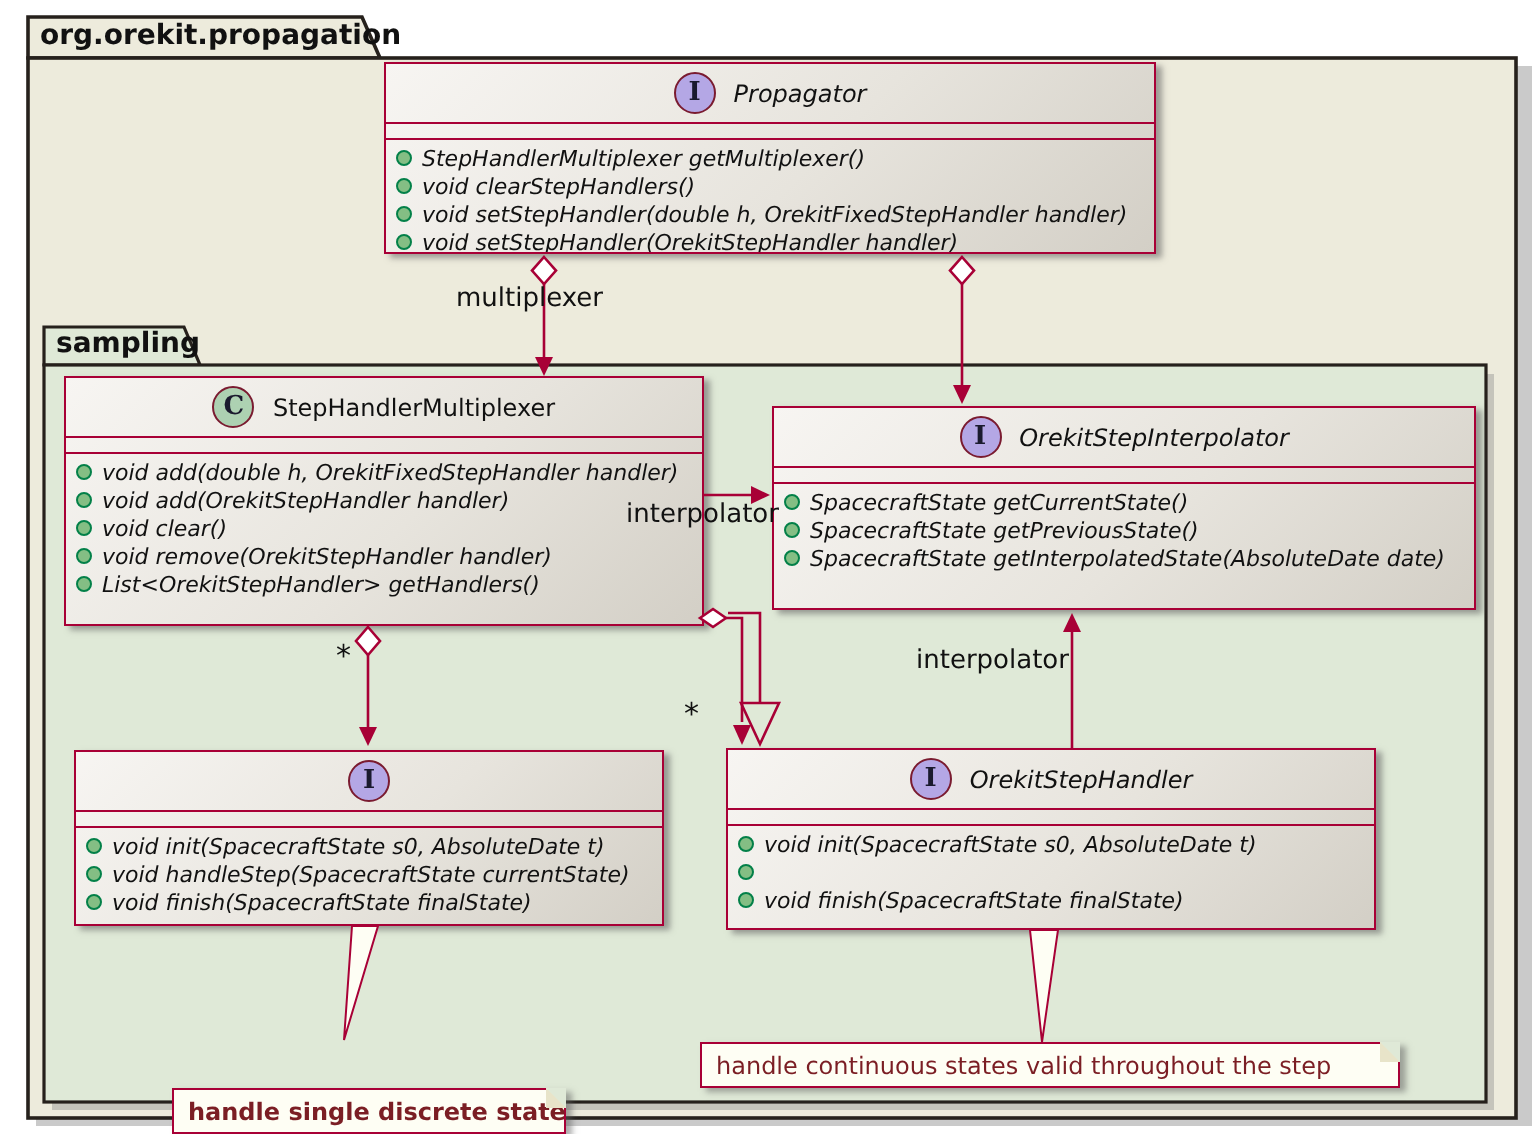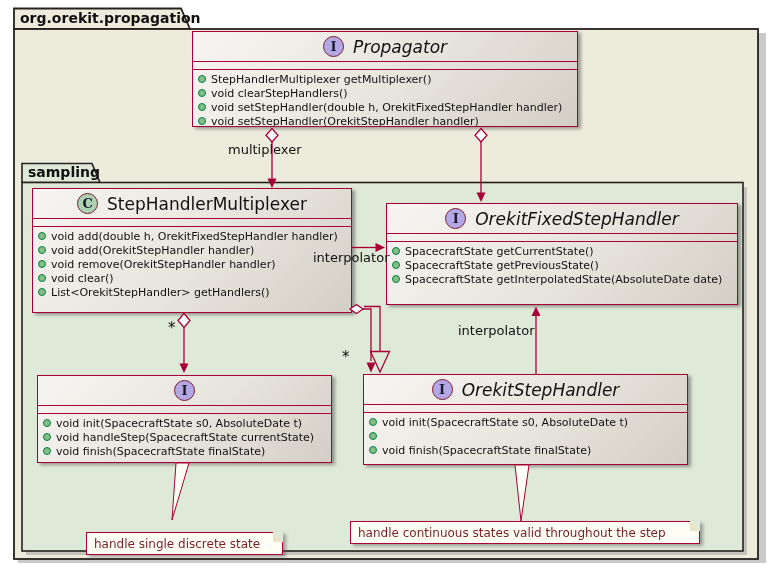--- a/index.html
+++ b/index.html
@@ -17,33 +17,33 @@
     position:absolute;z-index:2;box-sizing:border-box;
     border:1.4px solid #A80036;
     background:linear-gradient(135deg,#f7f5f2 0%,#e7e4dd 55%,#d3cfc6 100%);
     box-shadow:3px 2px 3px rgba(90,90,90,0.55);
     overflow:hidden;
   }
   .uml-title{
     height:29px;display:flex;align-items:center;justify-content:center;
     gap:9px;border-bottom:1.2px solid #A80036;
   }
-  .uml-title .tname{font-size:17px;color:#111;white-space:nowrap;}
+  .uml-title .tname{font-size:12px;color:#111;white-space:nowrap;}
   .uml-title .tname.it{font-style:italic;}
   .icon-circle{
     width:21px;height:21px;border-radius:50%;flex:0 0 auto;
     border:1.4px solid #7a1b30;box-sizing:border-box;
     display:flex;align-items:center;justify-content:center;
     font-family:"DejaVu Serif","Liberation Serif",serif;
     font-weight:bold;font-size:13px;color:#1a1a2e;
   }
   .icon-interface{background:#B4A7E5;}
   .icon-class{background:#ADD1B2;}
   .attrs{height:7px;border-bottom:1.2px solid #A80036;}
-  .methods{padding:2px 0 0 5px;}
+  .methods{padding:2px 0 0 5px;font-style:italic;}
   .mrow{display:flex;align-items:center;height:14px;white-space:nowrap;}
   .bullet{
     width:8px;height:8px;border-radius:50%;flex:0 0 auto;
     background:#84BE84;border:1px solid #038048;box-sizing:border-box;
     margin-right:5px;
   }
   .mtext{font-size:11px;color:#111;}
   .note{
     position:absolute;z-index:4;box-sizing:border-box;
     background:#FEFEF4;border:1px solid #A80036;
@@ -119,37 +119,37 @@
       <div class="mrow">
           <span class="bullet"></span>
           <span class="mtext">void add(double h, OrekitFixedStepHandler handler)</span>
         </div>
       <div class="mrow">
           <span class="bullet"></span>
           <span class="mtext">void add(OrekitStepHandler handler)</span>
         </div>
       <div class="mrow">
           <span class="bullet"></span>
+          <span class="mtext">void clear()</span>
+        </div>
+      <div class="mrow">
+          <span class="bullet"></span>
           <span class="mtext">void remove(OrekitStepHandler handler)</span>
         </div>
       <div class="mrow">
           <span class="bullet"></span>
-          <span class="mtext">void clear()</span>
-        </div>
-      <div class="mrow">
-          <span class="bullet"></span>
           <span class="mtext">List&lt;OrekitStepHandler&gt; getHandlers()</span>
         </div>
     </div>
   </div>
 
   <div class="uml-box" style="left:386px;top:203px;width:352px;height:102px;">
     <div class="uml-title">
       <span class="icon-circle icon-interface">I</span>
-      <span class="tname it">OrekitFixedStepHandler</span>
+      <span class="tname it">OrekitStepInterpolator</span>
     </div>
     <div class="attrs"></div>
     <div class="methods">
       <div class="mrow">
           <span class="bullet"></span>
           <span class="mtext">SpacecraftState getCurrentState()</span>
         </div>
       <div class="mrow">
           <span class="bullet"></span>
           <span class="mtext">SpacecraftState getPreviousState()</span>
@@ -249,16 +249,16 @@
       <polygon points="515,465 529,465 521,521"></polygon>
     </g>
   </svg>
 
   <div class="edge-label" style="left:199px;top:142px;margin-left:29px;">multiplexer</div>
   <div class="edge-label" style="left:313px;top:250px;">interpolator</div>
   <div class="edge-label" style="left:458px;top:323px;width:74px;text-align:right;">interpolator</div>
   <div class="star" style="left:168px;top:319px;">*</div>
   <div class="star" style="left:342px;top:348px;">*</div>
 
-  <div class="note" style="left:86px;top:532px;width:197px;height:23px;">handle single discrete state</div>
+  <div class="note" style="left:86px;top:544px;width:197px;height:23px;font-weight:bold;">handle single discrete state</div>
   <div class="note" style="left:350px;top:521px;width:350px;height:23px;text-align:right;">handle continuous states valid throughout the step</div>
 
 </div>
 
 </body></html>

